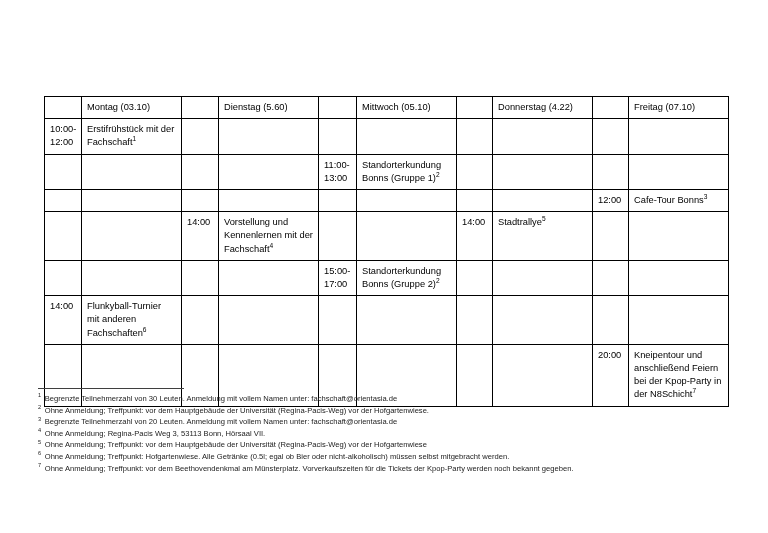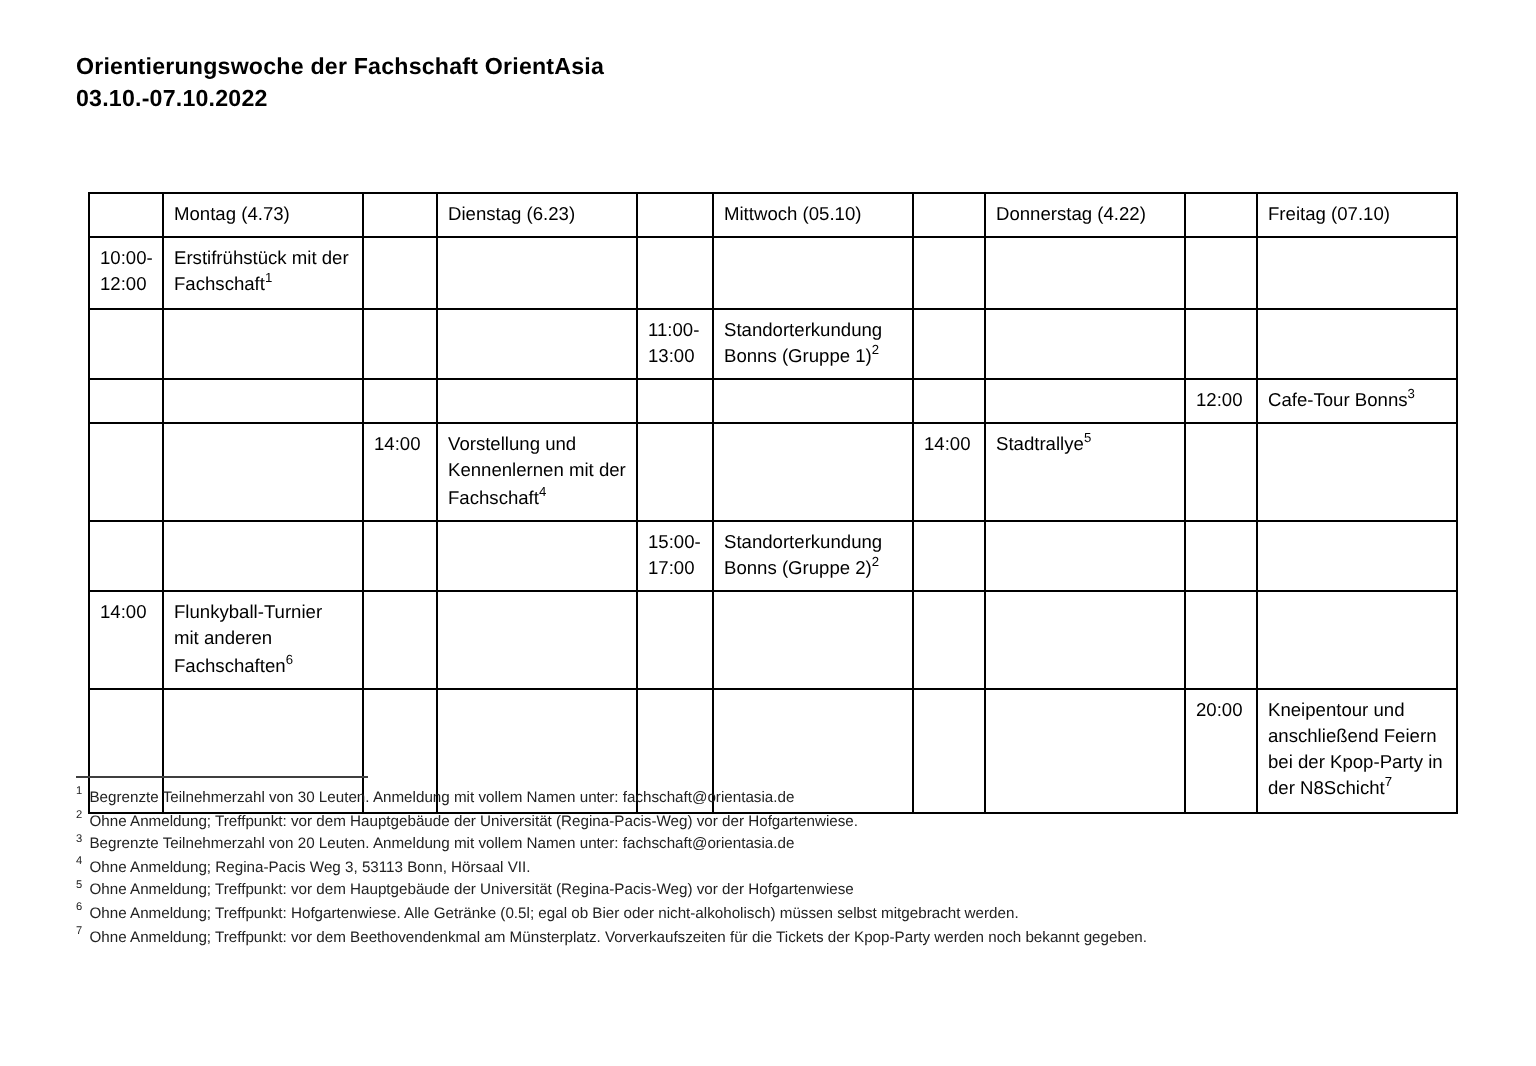--- a/index.html
+++ b/index.html
@@ -123,34 +123,30 @@
     font-size: 5.6px;
     margin-right: 1.5px;
   }
 </style>
 </head>
 <body>
 
 <div class="page">
 
   <div class="header">
-    <div class="title-block">
-      <span class="title-line">Orientierungswoche der Fachschaft OrientAsia</span>
-      <span class="title-line">03.10.-07.10.2022</span>
-    </div>
 
   </div>
 
   <table class="schedule">
     <thead>
       <tr>
         <th class="c-time"></th>
-        <th class="c-act">Montag (4.73)</th>
+        <th class="c-act">Montag (03.10)</th>
         <th class="c-time2"></th>
-        <th class="c-act2">Dienstag (6.23)</th>
+        <th class="c-act2">Dienstag (5.60)</th>
         <th class="c-time3"></th>
         <th class="c-act3">Mittwoch (05.10)</th>
         <th class="c-time4"></th>
         <th class="c-act4">Donnerstag (4.22)</th>
         <th class="c-time5"></th>
         <th class="c-act5">Freitag (07.10)</th>
       </tr>
     </thead>
     <tbody>
         <tr>

